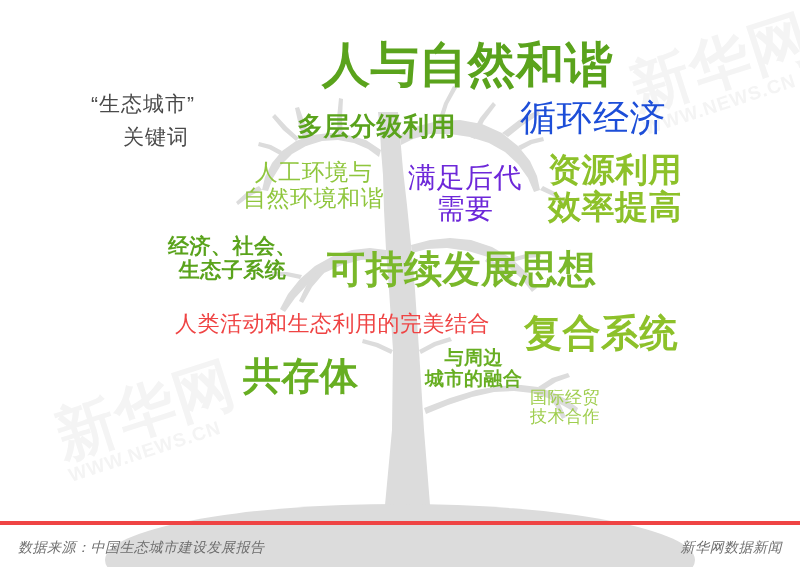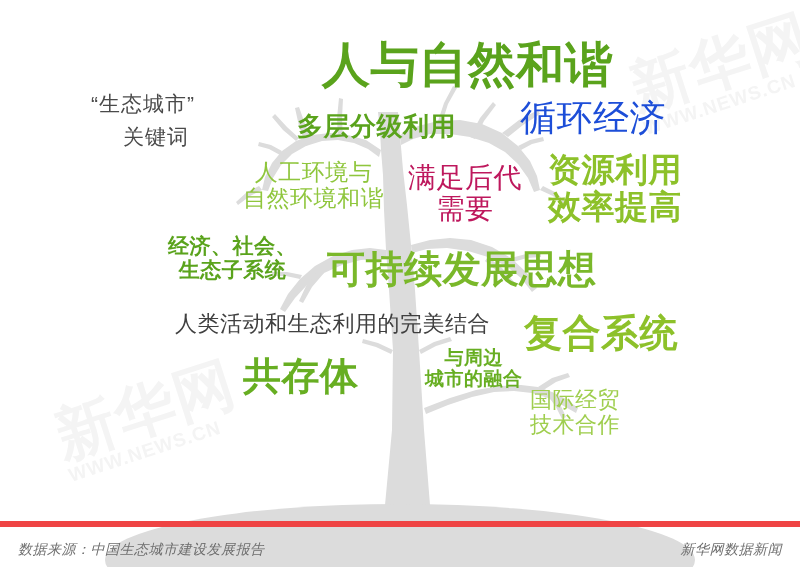--- a/index.html
+++ b/index.html
@@ -65,21 +65,21 @@
   #keyword-label .line1 { text-align: center; }
   #keyword-label .line2 { text-align: center; padding-left: 26px; }
 
   
   #footer {
     position: absolute;
     left: 0;
     bottom: 0;
     width: 800px;
     height: 46px;
-    border-top: 6px solid #ef4444;
+    border-top: 4px solid #ef4444;
     box-sizing: border-box;
   }
   #footer .ft-inner {
     position: relative;
     width: 100%;
     height: 100%;
   }
   #source-text {
     position: absolute;
     left: 18px;
@@ -179,51 +179,51 @@
       <div class="word w-bold" style="left: 297px; top: 112px; font-size: 26px; color: rgb(90, 163, 28); text-align: left;">
         <div>多层分级利用</div>
       </div>
       <div class="word w-thin" style="left: 520px; top: 98px; font-size: 36px; color: #1d4ed8; text-align: left;">
         <div>循环经济</div>
       </div>
       <div class="word w-thin" style="left: 243px; top: 160px; font-size: 23px; color: rgb(143, 198, 61); text-align: center;">
         <div>人工环境与</div>
         <div>自然环境和谐</div>
       </div>
-      <div class="word w-thin" style="left: 408px; top: 162px; font-size: 28px; color: #be185d; text-align: center;">
+      <div class="word w-thin" style="left: 408px; top: 162px; font-size: 28px; color: #6d28d9; text-align: center;">
         <div>满足后代</div>
         <div>需要</div>
       </div>
       <div class="word w-bold" style="left: 548px; top: 152px; font-size: 33px; color: rgb(141, 193, 42); text-align: left;">
         <div>资源利用</div>
         <div>效率提高</div>
       </div>
       <div class="word w-bold" style="left: 168px; top: 234px; font-size: 21px; color: rgb(90, 163, 28); text-align: center;">
         <div>经济、社会、</div>
         <div>生态子系统</div>
       </div>
       <div class="word w-bold" style="left: 327px; top: 248px; font-size: 38px; color: rgb(122, 184, 42); text-align: left;">
         <div>可持续发展思想</div>
       </div>
       <div class="word w-thin" style="left: 638px; top: 248px; font-size: 23px; color: rgb(143, 198, 61); text-align: left;">
       </div>
-      <div class="word w-thin" style="left: 175px; top: 312px; font-size: 22px; color: #404040; text-align: left;">
+      <div class="word w-thin" style="left: 175px; top: 312px; font-size: 22px; color: #ef4444; text-align: left;">
         <div>人类活动和生态利用的完美结合</div>
       </div>
       <div class="word w-bold" style="left: 243px; top: 355px; font-size: 38px; color: rgb(103, 174, 34); text-align: left;">
         <div>共存体</div>
       </div>
       <div class="word w-bold" style="left: 425px; top: 347px; font-size: 19px; color: rgb(103, 174, 34); text-align: center;">
         <div>与周边</div>
         <div>城市的融合</div>
       </div>
       <div class="word w-bold" style="left: 524px; top: 312px; font-size: 38px; color: rgb(141, 193, 42); text-align: left;">
         <div>复合系统</div>
       </div>
-      <div class="word w-thin" style="left: 530px; top: 388px; font-size: 22px; color: rgb(159, 206, 78); text-align: left;">
+      <div class="word w-thin" style="left: 530px; top: 388px; font-size: 17px; color: rgb(159, 206, 78); text-align: left;">
         <div>国际经贸</div>
         <div>技术合作</div>
       </div>
     </div>
 
   <div id="footer">
     <div class="ft-inner">
       <div id="source-text">数据来源：中国生态城市建设发展报告</div>
       <div id="brand-text">新华网数据新闻</div>
     </div>

